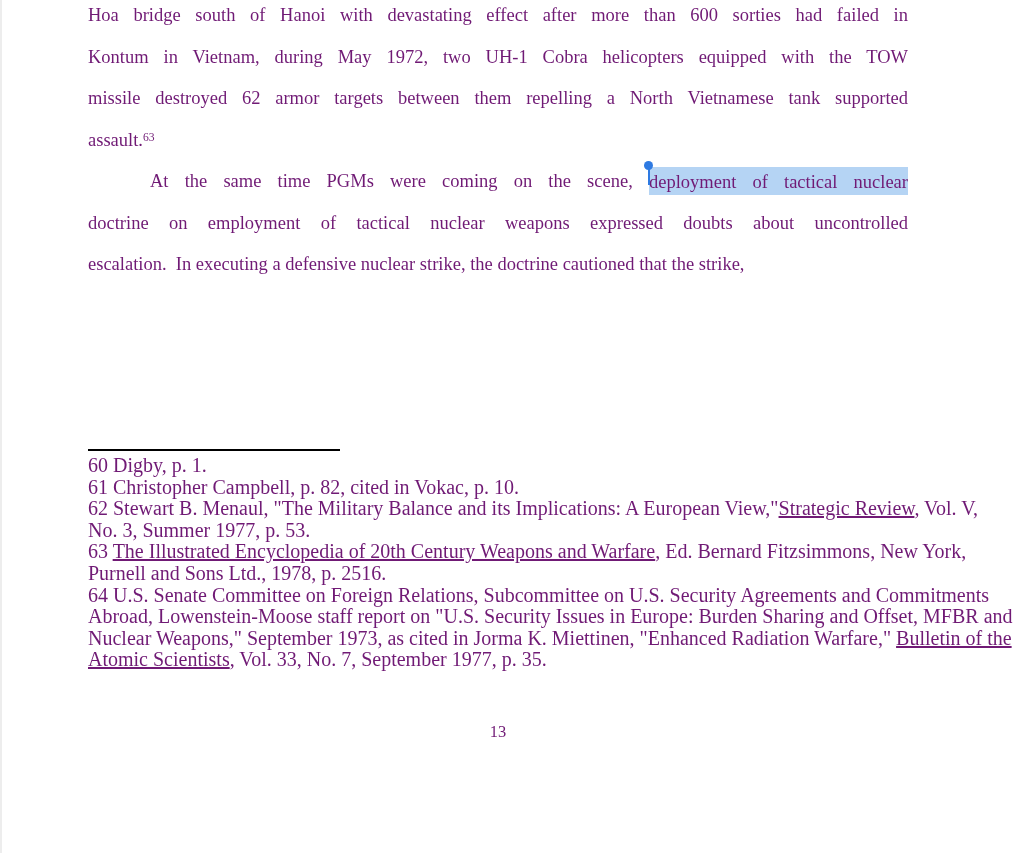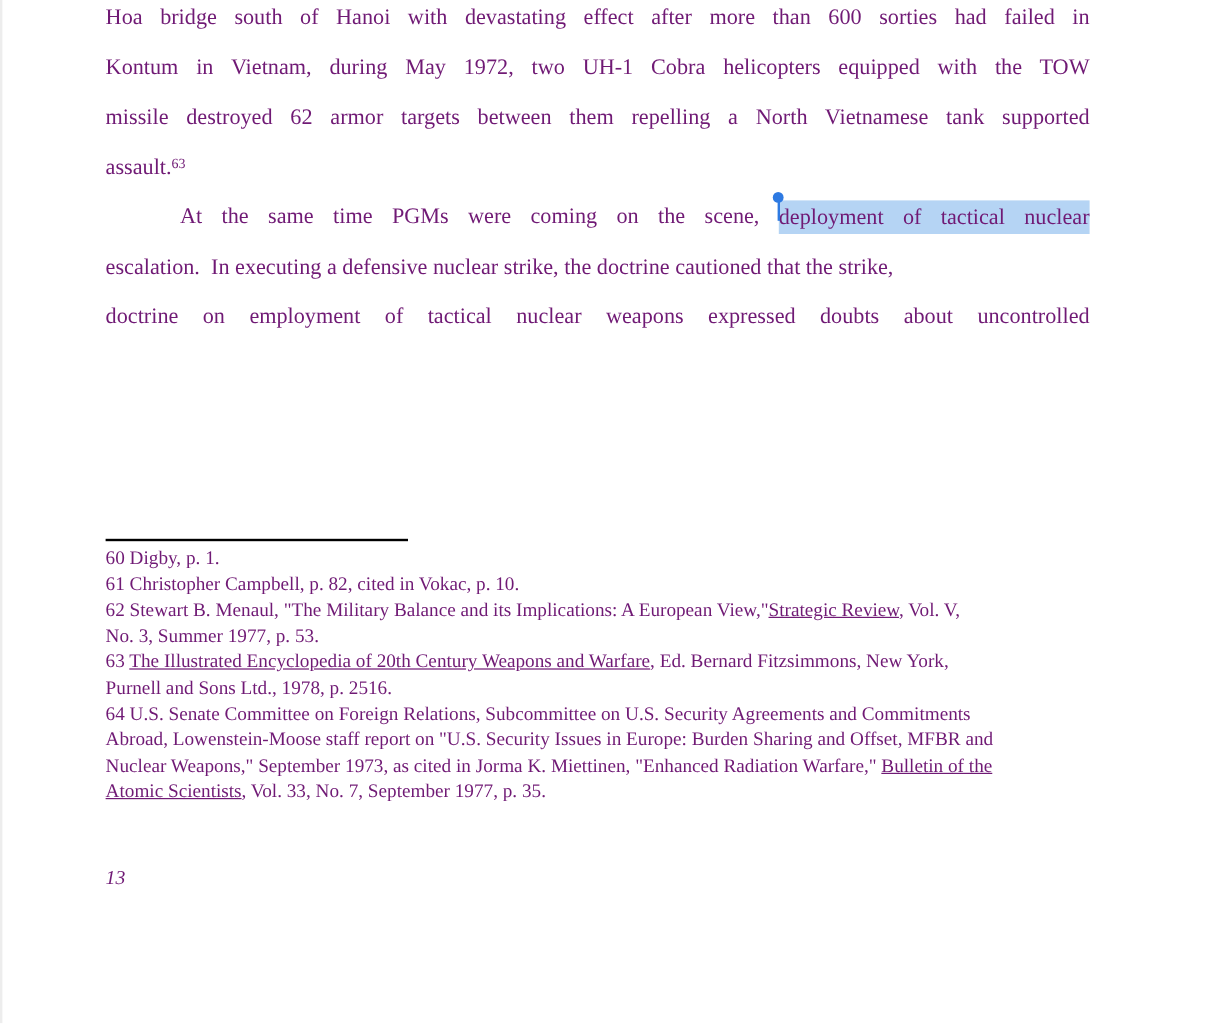--- a/index.html
+++ b/index.html
@@ -36,28 +36,28 @@
   .handle .dot {
     position: absolute; width: 9px; height: 9px; border-radius: 50%;
     background: #2e7ae2;
   }
   .handle.start .stem { left: -1px; bottom: 2px; height: 16px; }
   .handle.start .dot  { left: -4.5px; bottom: 17px; }
   .handle.end .stem   { left: -1px; bottom: -5px; height: 17px; }
   .handle.end .dot    { left: -4.5px; bottom: -15px; }
   .footnotes {
     position: absolute; left: 88px; top: 449px; width: 830px;
-    font-size: 16px; line-height: 21.6px;
+    font-size: 20px; line-height: 21.6px;
   }
   .fn-rule { width: 252px; border-top: 2px solid #000; margin: 0 0 4px 0; }
   .fl { white-space: nowrap; }
   .u { text-decoration: underline; }
   .pagenum {
     position: absolute; left: 88px; top: 722px; width: 820px;
-    text-align: left; font-size: 16.5px; font-style: italic;
+    text-align: center; font-size: 16.5px;
   }
 </style>
 </head>
 <body>
 
 <div class="page">
   <div class="edge"></div>
 
   <div class="body-text">
     <div class="bl j">Hoa bridge south of Hanoi with devastating effect after more than 600 sorties had failed in</div>
@@ -65,23 +65,23 @@
 
     <div class="bl j">Kontum in Vietnam, during May 1972, two UH-1 Cobra helicopters equipped with the TOW</div>
 
     <div class="bl j">missile destroyed 62 armor targets between them repelling a North Vietnamese tank supported</div>
 
     <div class="bl"><span>assault.</span><sup class="fnref">63</sup></div>
 
     <div class="bl j ind"><span>At the same time PGMs were coming on the scene, </span><span class="handle start"><span class="stem"></span><span class="dot"></span></span><span class="hl">deployment of tactical nuclear</span></div>
 
 
+    <div class="bl j">doctrine on employment of tactical nuclear weapons expressed doubts about uncontrolled</div>
+
     <div class="bl">escalation.&nbsp; In executing a defensive nuclear strike, the doctrine cautioned that the strike,</div>
-
-    <div class="bl j">doctrine on employment of tactical nuclear weapons expressed doubts about uncontrolled</div>
   </div>
 
   <div class="footnotes">
     <div class="fn-rule"></div>
 
     <div class="fl">60 Digby, p. 1.</div>
 
     <div class="fl">61 Christopher Campbell, p. 82, cited in Vokac, p. 10.</div>
 
     <div class="fl"><span>62 Stewart B. Menaul, "The Military Balance and its Implications: A European View,"</span><span class="u">Strategic Review</span><span>, Vol. V,</span></div>

